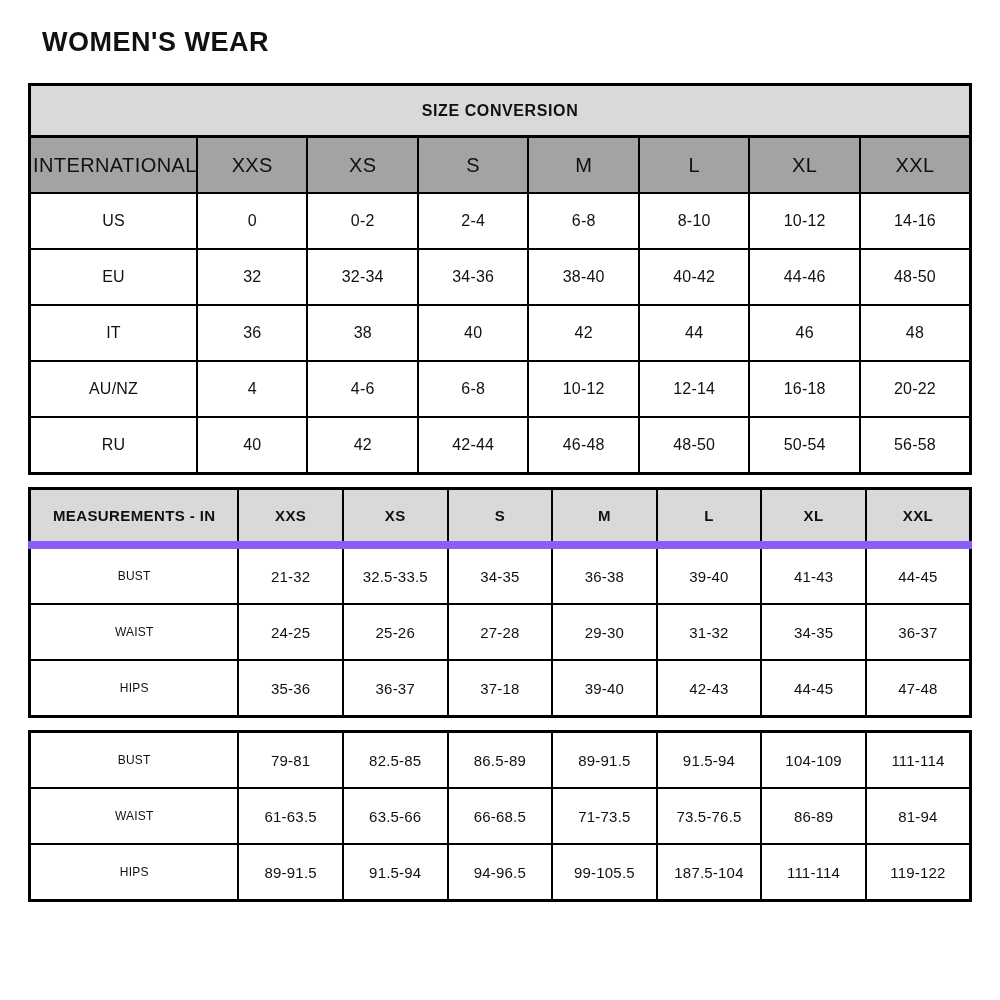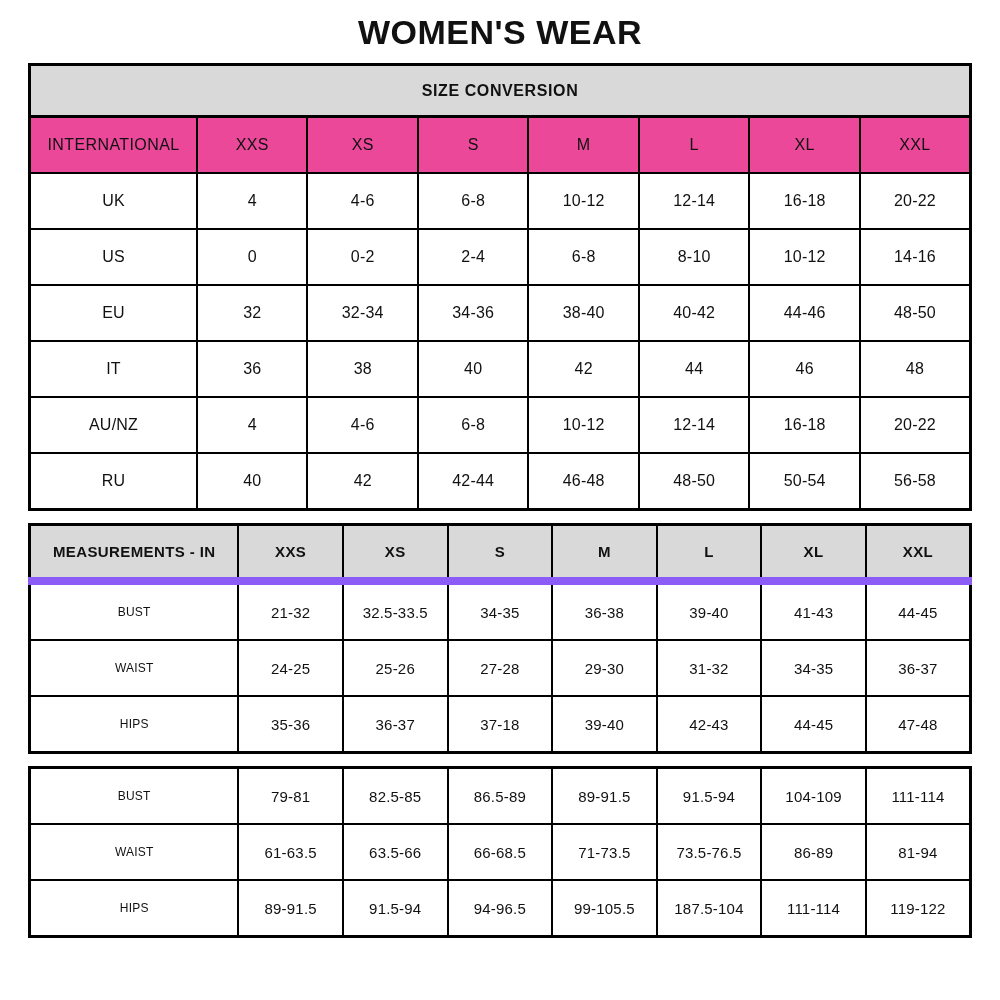--- a/index.html
+++ b/index.html
@@ -12,24 +12,24 @@
     -webkit-font-smoothing: antialiased;
   }
   .sheet {
     width: 1000px;
     height: 1000px;
     box-sizing: border-box;
     padding: 0 28px;
     background: #ffffff;
   }
   .page-title {
-    margin: 0;
+    margin: 14px;
     padding: 13px 0 11px 0;
-    text-align: center;
-    font-size: 34px;
+    text-align: left;
+    font-size: 27px;
     font-weight: 700;
     letter-spacing: 0.5px;
     color: #111111;
   }
   table.sc {
     width: 944px;
     border-collapse: collapse;
     table-layout: fixed;
     border: 3px solid #000000;
     margin: 0 1px 12px 0;
@@ -53,24 +53,24 @@
     background: #d9d9d9;
     height: 49px;
     font-size: 16px;
     font-weight: 700;
     letter-spacing: 0.6px;
     border-bottom: 3px solid #000000 !important;
   }
   
   .t-first tr.head td {
     height: 54px;
-    font-size: 16px;
+    font-size: 20px;
     font-weight: 400;
     letter-spacing: 0.4px;
-    background: #ec4899;
+    background: #a3a3a3;
   }
   .t-first tr.datarow td {
     height: 54px;
     font-size: 16px;
     font-weight: 400;
     letter-spacing: 0.2px;
   }
   
   .t-meas tr.head td {
     background: #d9d9d9;
@@ -117,30 +117,20 @@
             <td>INTERNATIONAL</td>
             <td>XXS</td>
             <td>XS</td>
             <td>S</td>
             <td>M</td>
             <td>L</td>
             <td>XL</td>
             <td>XXL</td>
           </tr>
           <tr class="datarow">
-            <td class="rowlabel">UK</td>
-            <td>4</td>
-            <td>4-6</td>
-            <td>6-8</td>
-            <td>10-12</td>
-            <td>12-14</td>
-            <td>16-18</td>
-            <td>20-22</td>
-          </tr>
-          <tr class="datarow">
             <td class="rowlabel">US</td>
             <td>0</td>
             <td>0-2</td>
             <td>2-4</td>
             <td>6-8</td>
             <td>8-10</td>
             <td>10-12</td>
             <td>14-16</td>
           </tr>
           <tr class="datarow">

